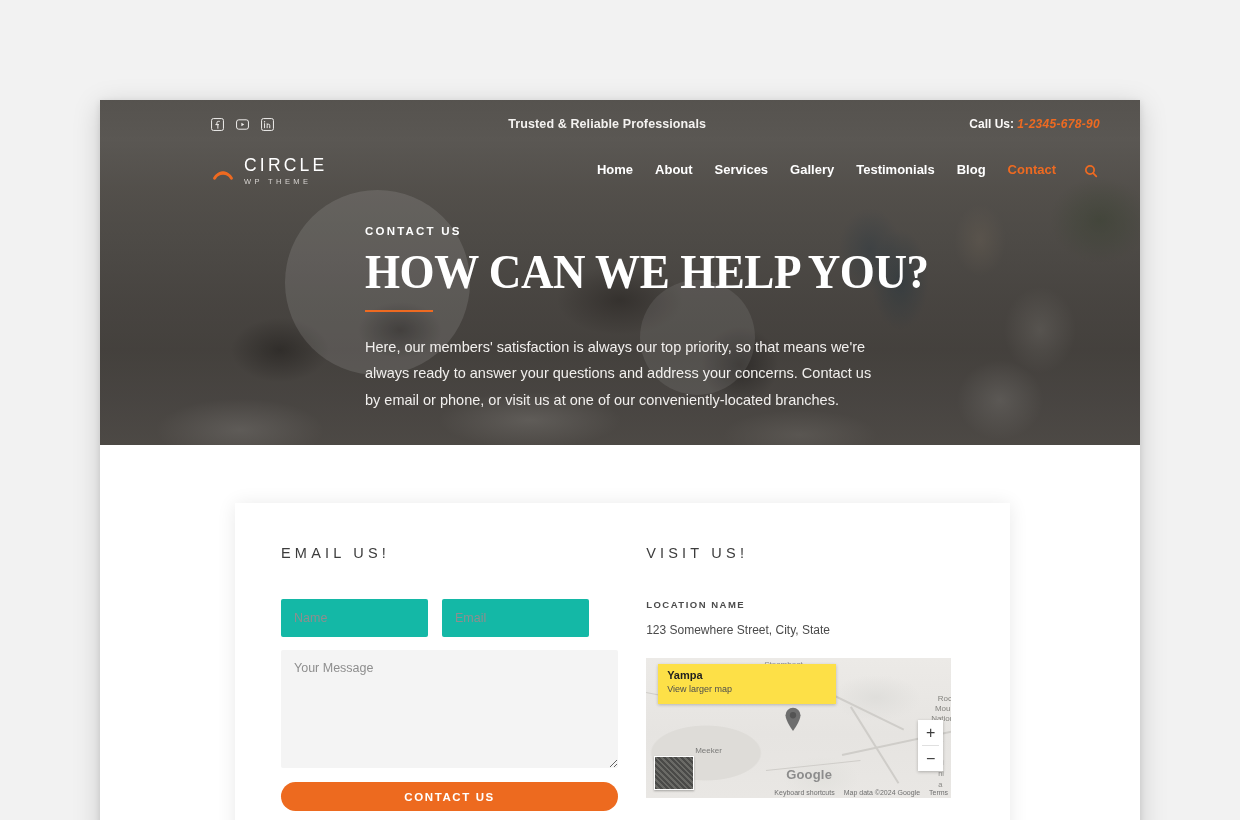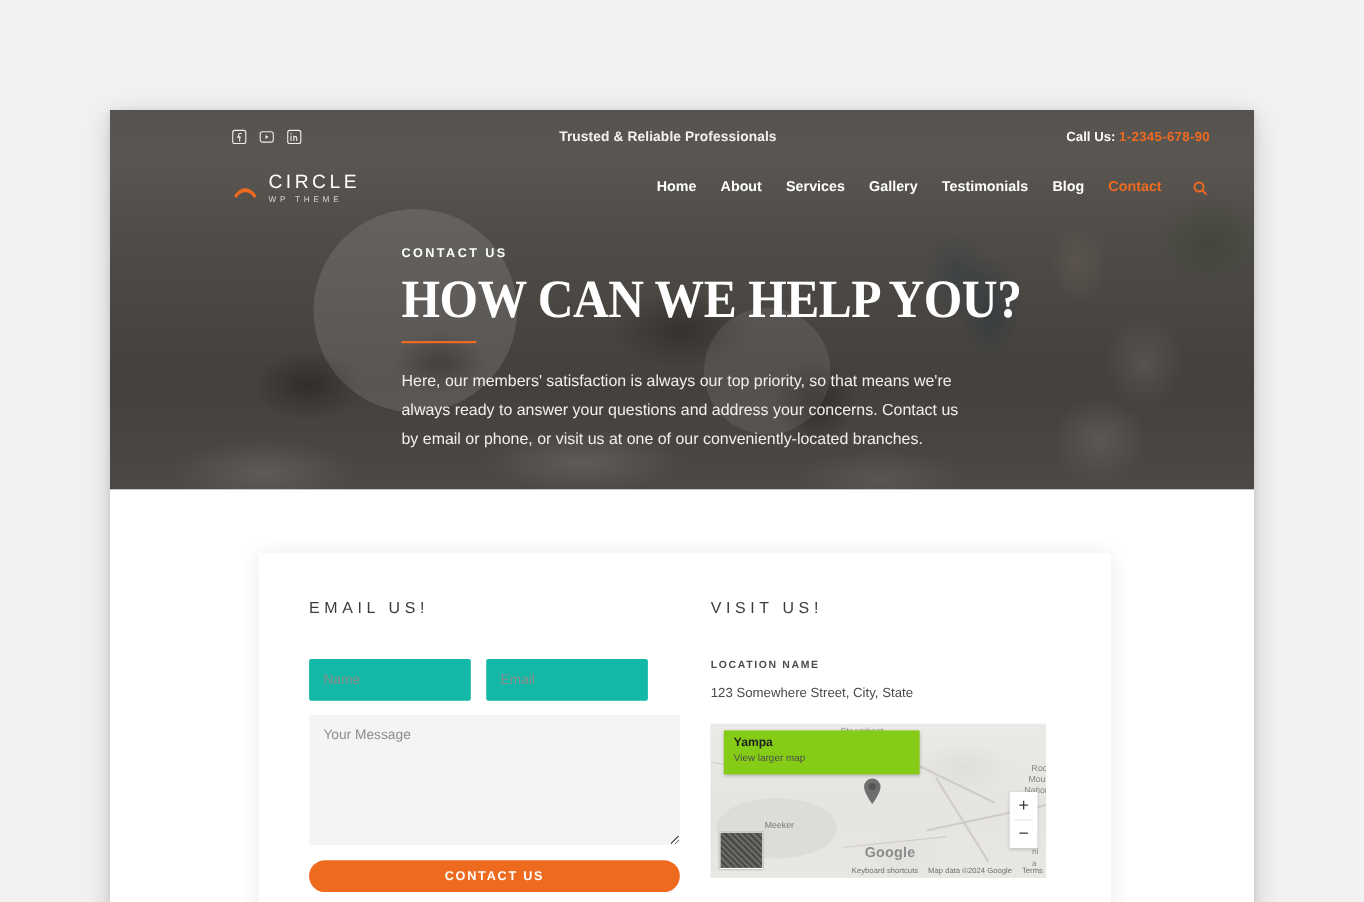--- a/index.html
+++ b/index.html
@@ -92,21 +92,21 @@
   .top-tagline {
     flex: 1;
     text-align: center;
     color: #f4f2f0;
     font-size: 12.5px;
     font-weight: 700;
     letter-spacing: .1px;
     margin-left: -30px;
   }
   .callus { color: #fbf9f8; font-size: 12px; font-weight: 700; white-space: nowrap; }
-  .callus .num { color: #ee6a21; font-weight: 700; letter-spacing: .3px; }
+  .callus .num { color: #ee6a21; font-weight: 700; letter-spacing: .3px; font-style: italic; }
 
   
   .navrow {
     position: absolute; left: 0; top: 48px;
     width: 1040px; height: 46px;
     display: flex; align-items: center;
     padding: 0 40px 0 110px;
     z-index: 5;
   }
   .brand { display: flex; align-items: center; gap: 8px; }
@@ -255,21 +255,21 @@
     position: absolute; color: #7a7a78; font-size: 8px;
     font-family: "Liberation Sans", sans-serif;
   }
   .lbl-meeker { left: 5px; top: 88px; padding-left: 44px; }
   .lbl-steam { left: 118px; top: 2px; color: #8d8c8a; }
   .lbl-rocky { left: 285px; top: 36px; line-height: 1.25; text-align: center; color: #84837f; }
   .lbl-side { left: 292px; top: 76px; line-height: 1.5; color: #8a8986; font-size: 7.5px; }
   .map-card {
     position: absolute; left: 12px; top: 6px;
     width: 178px; height: 40px;
-    background: #84cc16;
+    background: #fde047;
     box-shadow: 0 1px 3px rgba(0,0,0,.22);
     padding: 5px 9px;
     cursor: pointer;
   }
   .map-card .mc-title { color: #1f1f1f; font-size: 11px; font-weight: 700; line-height: 1.25; }
   .map-card .mc-link { color: #4d4d4d; font-size: 9px; margin-top: 1px; }
   .pin {
     position: absolute; left: 138px; top: 48px;
     width: 18px; height: 26px;
     cursor: pointer;

